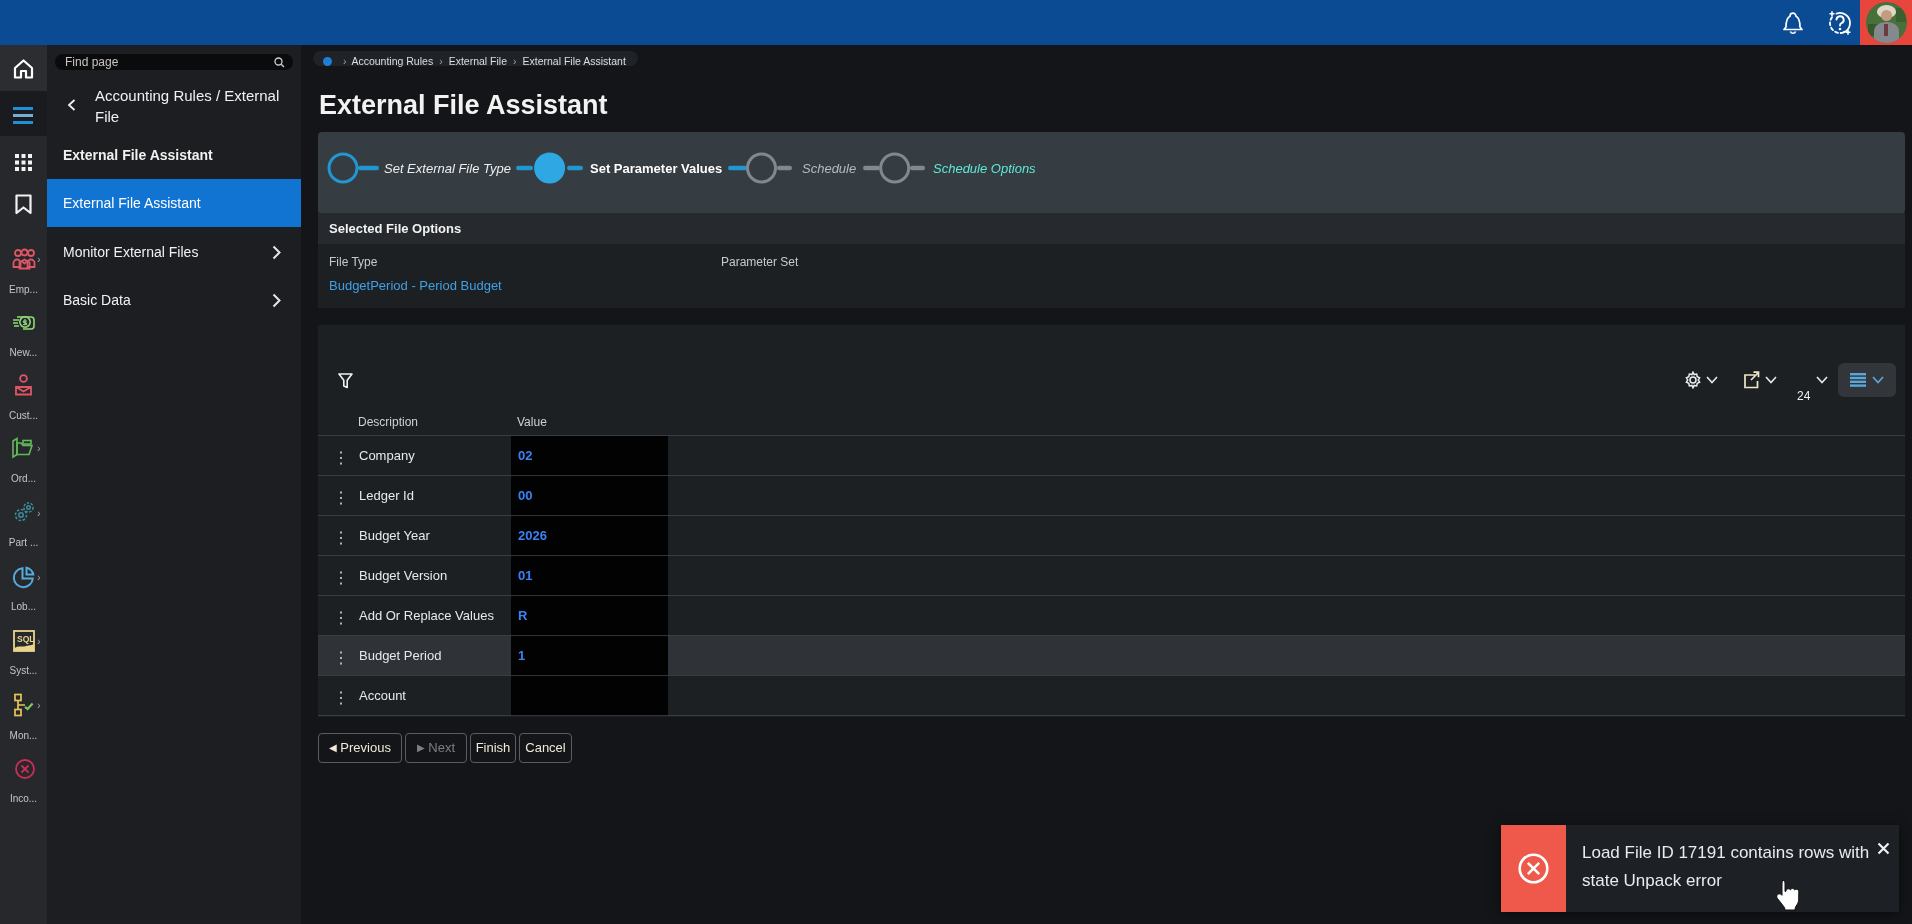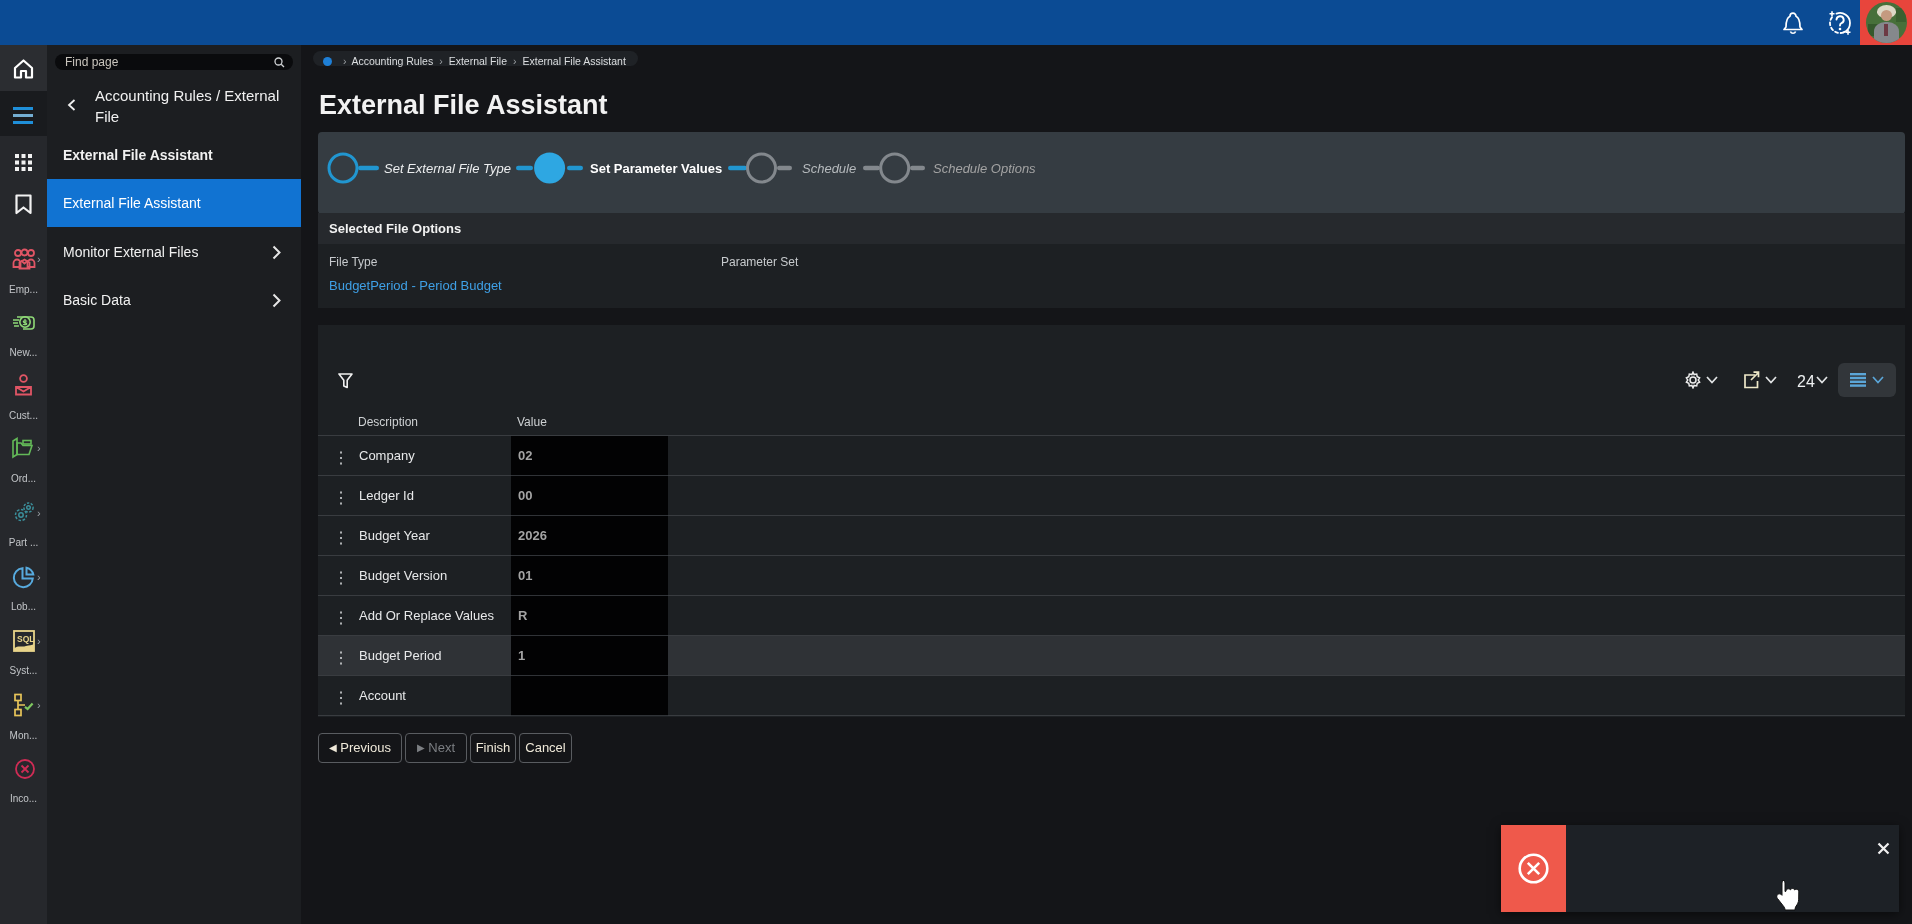--- a/index.html
+++ b/index.html
@@ -38,21 +38,21 @@
   
   .flabel { position:absolute; font-size:12px; color:#c7cacd; }
   #ftlink { position:absolute; left:11px; top:65px; font-size:13px; color:#3fa0e6; }
   #pset { position:absolute; left:403px; top:59px; width:386px; height:28px; background:#26282b; color:#e9eaeb; font-size:12.5px; line-height:28px; padding-left:7px; }
 
   
   .colhead { position:absolute; font-size:12px; color:#ced1d3; }
   .prow { position:absolute; left:0; width:1587px; height:40px; border-bottom:1px solid #393c40; }
   .prow .dots { position:absolute; left:15px; color:#caccce; top:12px; width:4px; height:16px; }
   .prow .desc { position:absolute; left:41px; top:0; line-height:40px; font-size:13px; color:#e8e9ea; }
-  .prow .val { position:absolute; left:193px; top:0; width:157px; height:40px; border-bottom:1px solid #303337; background:#020203; line-height:40px; font-size:13px; color:#a3a3a3; padding-left:7px; font-weight:bold; }
+  .prow .val { position:absolute; left:193px; top:0; width:157px; height:40px; border-bottom:1px solid #303337; background:#020203; line-height:40px; font-size:13px; color:#3b82f6; padding-left:7px; font-weight:bold; }
 
   
   .btn { position:absolute; top:688px; height:30px; border:1px solid #595c60; border-radius:4px; background:transparent; color:#efe9d9; font-size:13px; line-height:28px; text-align:center; font-family:"Liberation Sans",sans-serif; }
 
   
   #toast { left:1501px; top:825px; width:398px; height:87px; background:#1d2126; box-shadow:0 2px 10px rgba(0,0,0,.55); }
   #toast .red { position:absolute; left:0; top:0; width:65px; height:87px; background:#ef594b; }
   #toast .msg { position:absolute; left:81px; top:14px; width:300px; font-size:17px; line-height:28px; color:#e9ebed; }
 </style>
 </head>
@@ -226,21 +226,21 @@
         <rect x="410" y="33.8" width="19" height="4.4" rx="2.2" fill="#2196d0"></rect>
         <circle cx="443.5" cy="36" r="14" fill="none" stroke="#83888d" stroke-width="3"></circle>
         <rect x="459" y="33.8" width="15" height="4.4" rx="2.2" fill="#83888d"></rect>
         <rect x="545" y="33.8" width="17" height="4.4" rx="2.2" fill="#83888d"></rect>
         <circle cx="576.7" cy="36" r="14" fill="none" stroke="#83888d" stroke-width="3"></circle>
         <rect x="592" y="33.8" width="15" height="4.4" rx="2.2" fill="#83888d"></rect>
       </svg>
       <div class="steplbl" style="left:66px;font-style:italic;color:#eceeef">Set External File Type</div>
       <div class="steplbl" style="left:272px;font-weight:bold;color:#fff">Set Parameter Values</div>
       <div class="steplbl" style="left:484px;font-style:italic;color:#b6babd">Schedule</div>
-      <div class="steplbl" style="left:615px;font-style:italic;color:#a3a3a3">Schedule Options</div>
+      <div class="steplbl" style="left:615px;font-style:italic;color:#5eead4">Schedule Options</div>
     </div>
 
     <div id="optcard" class="card">
       <div class="cardhead">Selected File Options</div>
       <div class="flabel" style="left:11px;top:42px">File Type</div>
       <div id="ftlink">BudgetPeriod - Period Budget</div>
       <div class="flabel" style="left:403px;top:42px">Parameter Set</div>
     </div>
 
     <div id="paramcard" class="card">
@@ -254,21 +254,21 @@
       <svg class="abs" style="left:1388px;top:51px" width="12" height="8" viewBox="0 0 12 8">
           <path d="M1 1 L6 6.5 L11 1" fill="none" stroke="#e2e4e5" stroke-width="1.7"></path>
         </svg>
       <svg class="abs" style="left:1425px;top:46px" width="17" height="18" viewBox="0 0 17 18">
         <path d="M12 4 H2 V16.5 H14.5 V10" fill="none" stroke="#eee8c8" stroke-width="1.7"></path>
         <path d="M8 9 L15.5 1.5 M10.5 1.2 h5 v5" fill="none" stroke="#eee8c8" stroke-width="1.7"></path>
       </svg>
       <svg class="abs" style="left:1447px;top:51px" width="12" height="8" viewBox="0 0 12 8">
           <path d="M1 1 L6 6.5 L11 1" fill="none" stroke="#e2e4e5" stroke-width="1.7"></path>
         </svg>
-      <div class="abs" style="left:1479px;top:48px;font-size:16px;color:#eef0f1">24</div>
+      <div class="abs" style="left:1479px;top:64px;font-size:12px;color:#eef0f1">24</div>
       <svg class="abs" style="left:1498px;top:51px" width="12" height="8" viewBox="0 0 12 8">
           <path d="M1 1 L6 6.5 L11 1" fill="none" stroke="#e2e4e5" stroke-width="1.7"></path>
         </svg>
       <div class="abs" style="left:1520px;top:38px;width:58px;height:34px;background:#32363a;border-radius:6px"></div>
       <svg class="abs" style="left:1532px;top:48px" width="16" height="14" viewBox="0 0 16 14">
         <g fill="#5ba6d8">
             <rect x="0" y="0" width="16" height="2.4"></rect>
             <rect x="0" y="3.8" width="16" height="2.4"></rect>
             <rect x="0" y="7.6" width="16" height="2.4"></rect>
             <rect x="0" y="11.4" width="16" height="2.4"></rect>
@@ -322,20 +322,21 @@
     <button class="btn" style="left:169px;width:46px">Finish</button>
     <button class="btn" style="left:218px;width:53px">Cancel</button>
   </div>
   <div id="toast" class="abs">
     <div class="red">
       <svg class="abs" style="left:17px;top:28px" width="31" height="31" viewBox="0 0 31 31">
         <circle cx="15.5" cy="15.5" r="13.8" fill="none" stroke="#fff" stroke-width="2.6"></circle>
         <path d="M9.8 9.8 l11.4 11.4 M21.2 9.8 L9.8 21.2" stroke="#fff" stroke-width="2.6"></path>
       </svg>
     </div>
+    <div class="msg">Load File ID 17191 contains rows with state Unpack error</div>
     <svg class="abs" style="left:376px;top:17px" width="13" height="13" viewBox="0 0 13 13">
       <path d="M1.5 1.5 l10 10 M11.5 1.5 l-10 10" stroke="#f0f0f0" stroke-width="2.2"></path>
     </svg>
   </div>
   <svg class="abs" style="left:1777px;top:880px" width="26" height="34" viewBox="0 0 26 34">
     <path d="M8 2 c1.8 0 3 1.2 3 3 v8.5 l1-.3 c0-1.4 1-2.4 2.4-2.4 .8 0 1.5.4 1.9 1 .4-.8 1.2-1.3 2.2-1.3 1 0 1.9.6 2.2 1.5 .4-.4 1-.7 1.7-.7 1.4 0 2.4 1.1 2.4 2.5 l-.1 7.4 c-.1 3.3-1.4 5.2-2.6 6.9 -.8 1.1-1.1 2.3-1.1 3.9 H11 c0-1.7-.6-2.8-1.8-4.2 L3.5 20.5 c-1-1.2-1-2.9.1-3.9 1-1 2.6-1 3.7 0 l.7.7 V5 c0-1.8 1.2-3 3-3 Z" transform="translate(-3,-2)" fill="#fff" stroke="#111" stroke-width="1"></path>
   </svg>
 </div>
 
 </body></html>

